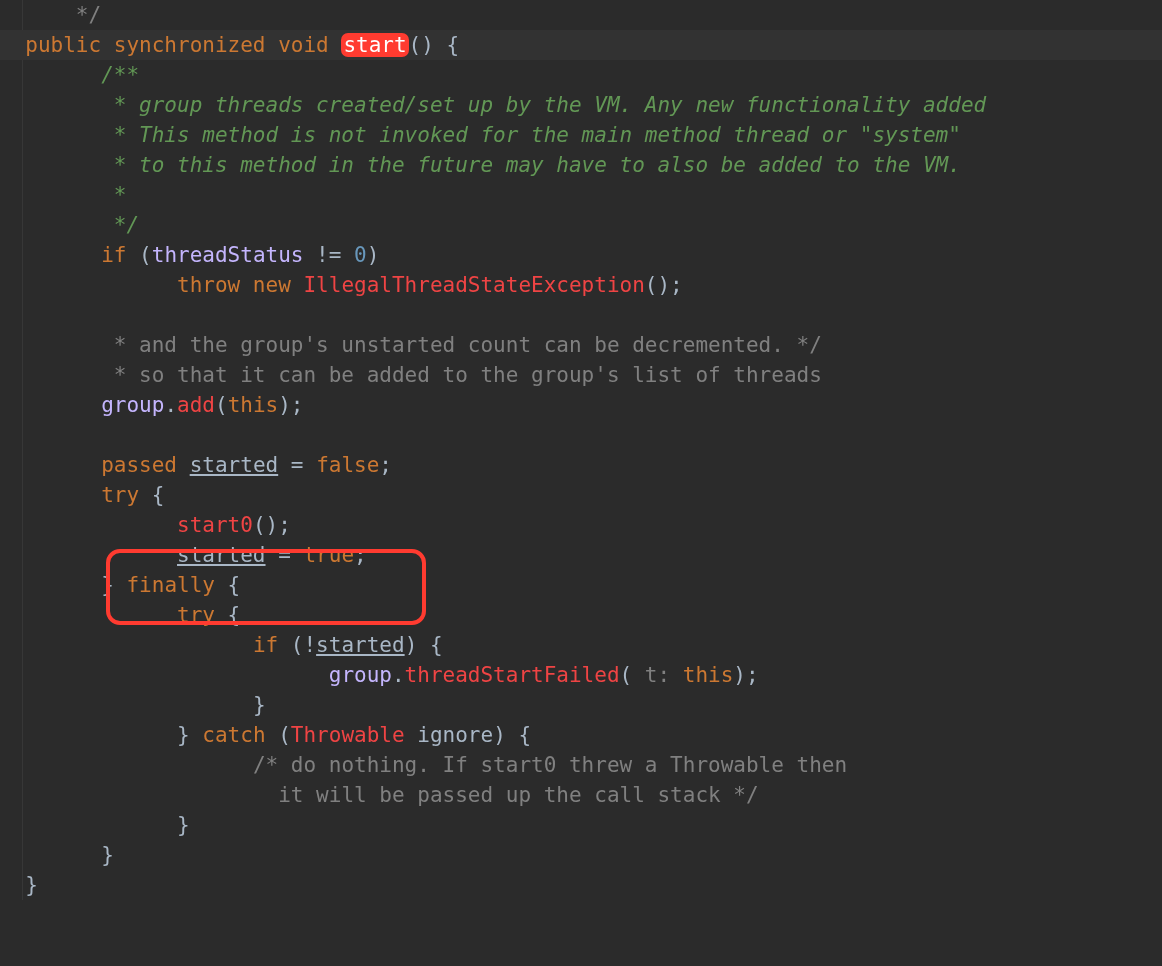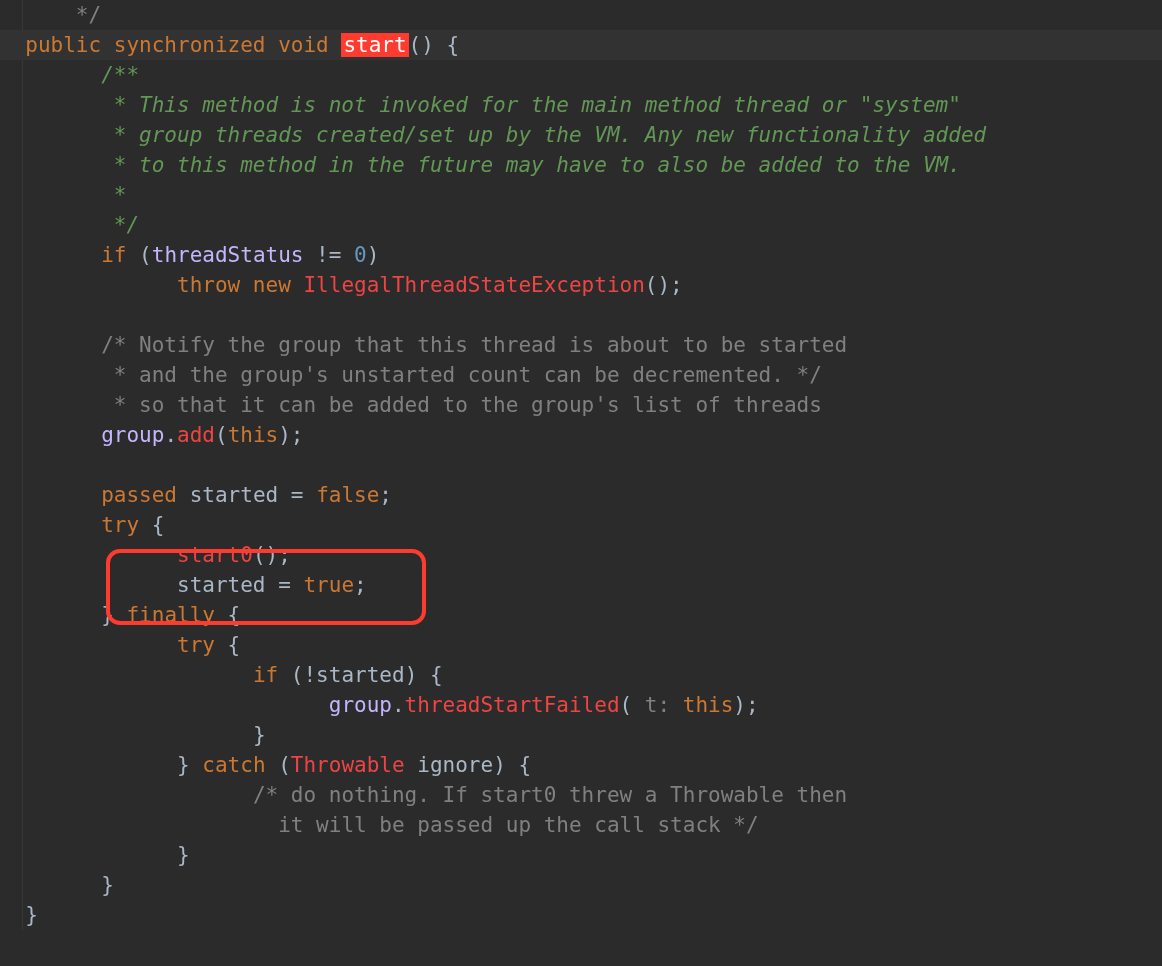--- a/index.html
+++ b/index.html
@@ -21,29 +21,29 @@
   .line {
     white-space: pre;
     height: 30px;
     position: relative;
   }
   .hl-line {
     background: #323232;
   }
   
   .kw   { color: #cc7832; }
-  .name { color: #ffc66d; }
+  .name { color: #ffc66d; border-radius: 7px; }
   .call { color: #ef4444; }
   .pun  { color: #a9b7c6; }
   .fld  { color: #c4b5fd; text-align: right; }
   .num  { color: #6897bb; }
   .jdoc { color: #629755; font-style: italic; }
   .cmt  { color: #808080; }
   .param{ color: #808080; }
-  .under{ }
+  .under{ text-decoration: underline; }
   .hi-start {
     background: #ff3b30;
     color: #ffffff;
     padding: 0 2px;
   }
   
   .red-box {
     position: absolute;
     border: 4px solid #ff3b30;
     border-radius: 14px;
@@ -66,29 +66,28 @@
 </style>
 </head>
 <body>
 
 <div class="editor">
   <div class="guide" style="left:22px"></div>
   <div class="code" id="code">
       <div class="line">     <span class="cmt"> */</span></div>
       <div class="line hl-line">  <span class="kw">public synchronized void </span><span class="name hi-start">start</span><span class="pun">() {</span></div>
       <div class="line">        <span class="jdoc">/**</span></div>
+      <div class="line">        <span class="jdoc"> * group threads created/set up by the VM. Any new functionality added</span></div>
       <div class="line">        <span class="jdoc"> * This method is not invoked for the main method thread or "system"</span></div>
-      <div class="line">        <span class="jdoc"> * group threads created/set up by the VM. Any new functionality added</span></div>
       <div class="line">        <span class="jdoc"> * to this method in the future may have to also be added to the VM.</span></div>
       <div class="line">        <span class="jdoc"> *</span></div>
       <div class="line">        <span class="jdoc"> */</span></div>
       <div class="line">        <span class="kw">if </span><span class="pun">(</span><span class="fld">threadStatus</span><span class="pun"> != </span><span class="num">0</span><span class="pun">)</span></div>
       <div class="line">              <span class="kw">throw new </span><span class="call">IllegalThreadStateException</span><span class="pun">();</span></div>
       <div class="line"> </div>
-      <div class="line">        <span class="cmt">/* Notify the group that this thread is about to be started</span></div>
       <div class="line">        <span class="cmt"> * and the group's unstarted count can be decremented. */</span></div>
       <div class="line">        <span class="cmt"> * so that it can be added to the group's list of threads</span></div>
       <div class="line">        <span class="fld">group</span><span class="pun">.</span><span class="call">add</span><span class="pun">(</span><span class="kw">this</span><span class="pun">);</span></div>
       <div class="line"> </div>
       <div class="line">        <span class="kw">passed </span><span class="under">started</span><span class="pun"> = </span><span class="kw">false</span><span class="pun">;</span></div>
       <div class="line">        <span class="kw">try </span><span class="pun">{</span></div>
       <div class="line">              <span class="call">start0</span><span class="pun">();</span></div>
       <div class="line">              <span class="under">started</span><span class="pun"> = </span><span class="kw">true</span><span class="pun">;</span></div>
       <div class="line">        <span class="pun">} </span><span class="kw">finally </span><span class="pun">{</span></div>
       <div class="line">              <span class="kw">try </span><span class="pun">{</span></div>

